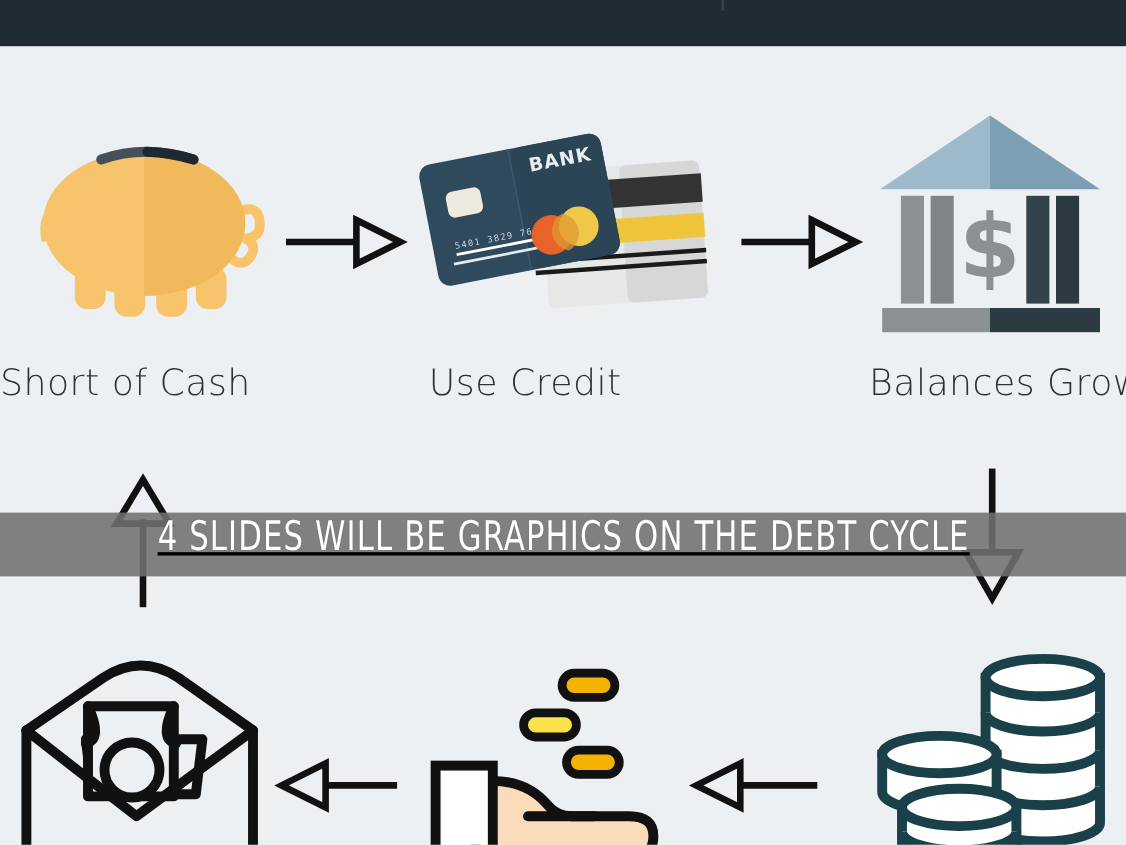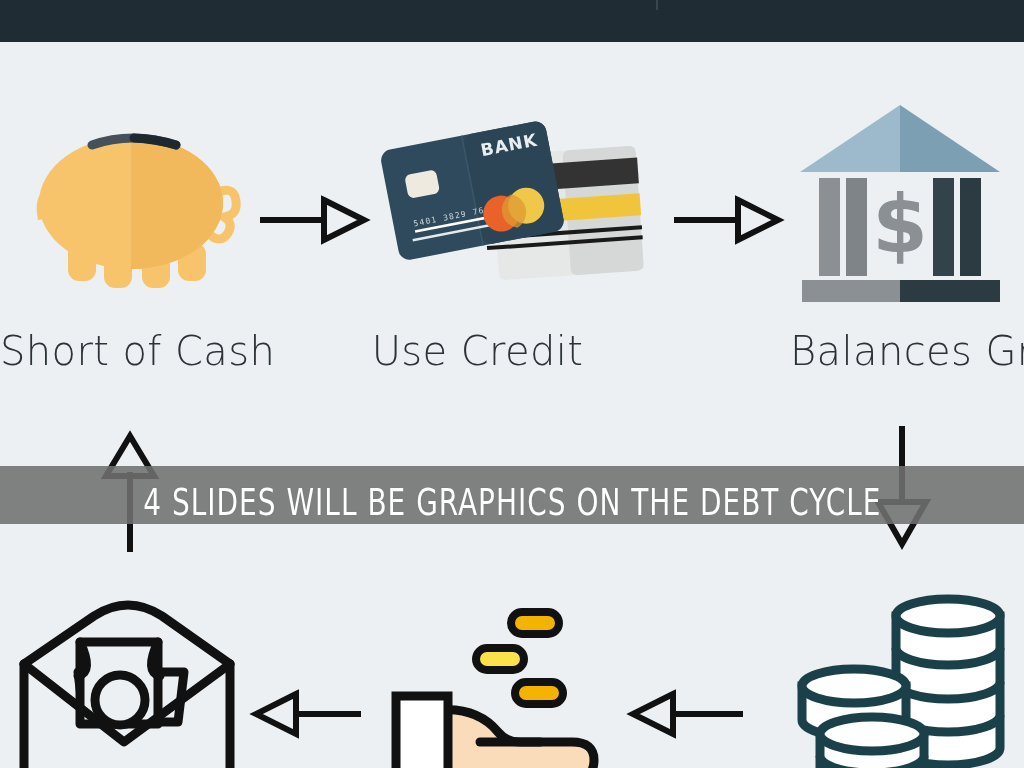--- a/index.html
+++ b/index.html
@@ -27,33 +27,33 @@
   .topbar .seam{
     position:absolute;left:656px;top:0;width:2px;height:10px;
     background:#3A464D;
   }
   
   .cell{position:absolute;}
   .caption{
     position:absolute;
     color:#2B3338;
     font-family:"DejaVu Sans", sans-serif;
-    font-size:40px;
+    font-size:33px;
     font-weight:300;
     letter-spacing:.4px;
     white-space:nowrap;
     text-align:center;
   }
   
   .banner{
     position:absolute;left:0;top:466px;
     width:1024px;height:58px;
     background:rgba(112,112,112,.88);
     z-index:30;
-    display:flex;align-items:flex-end;justify-content:center;
+    display:flex;align-items:flex-start;justify-content:center;text-decoration:underline;
   }
   .banner-text{
     color:#FFFFFF;
     font-family:"DejaVu Sans Condensed","DejaVu Sans", sans-serif;
     font-size:37px;
     font-weight:400;
     letter-spacing:1.2px;
     transform:scaleX(.84);
     transform-origin:center;
     white-space:nowrap;

